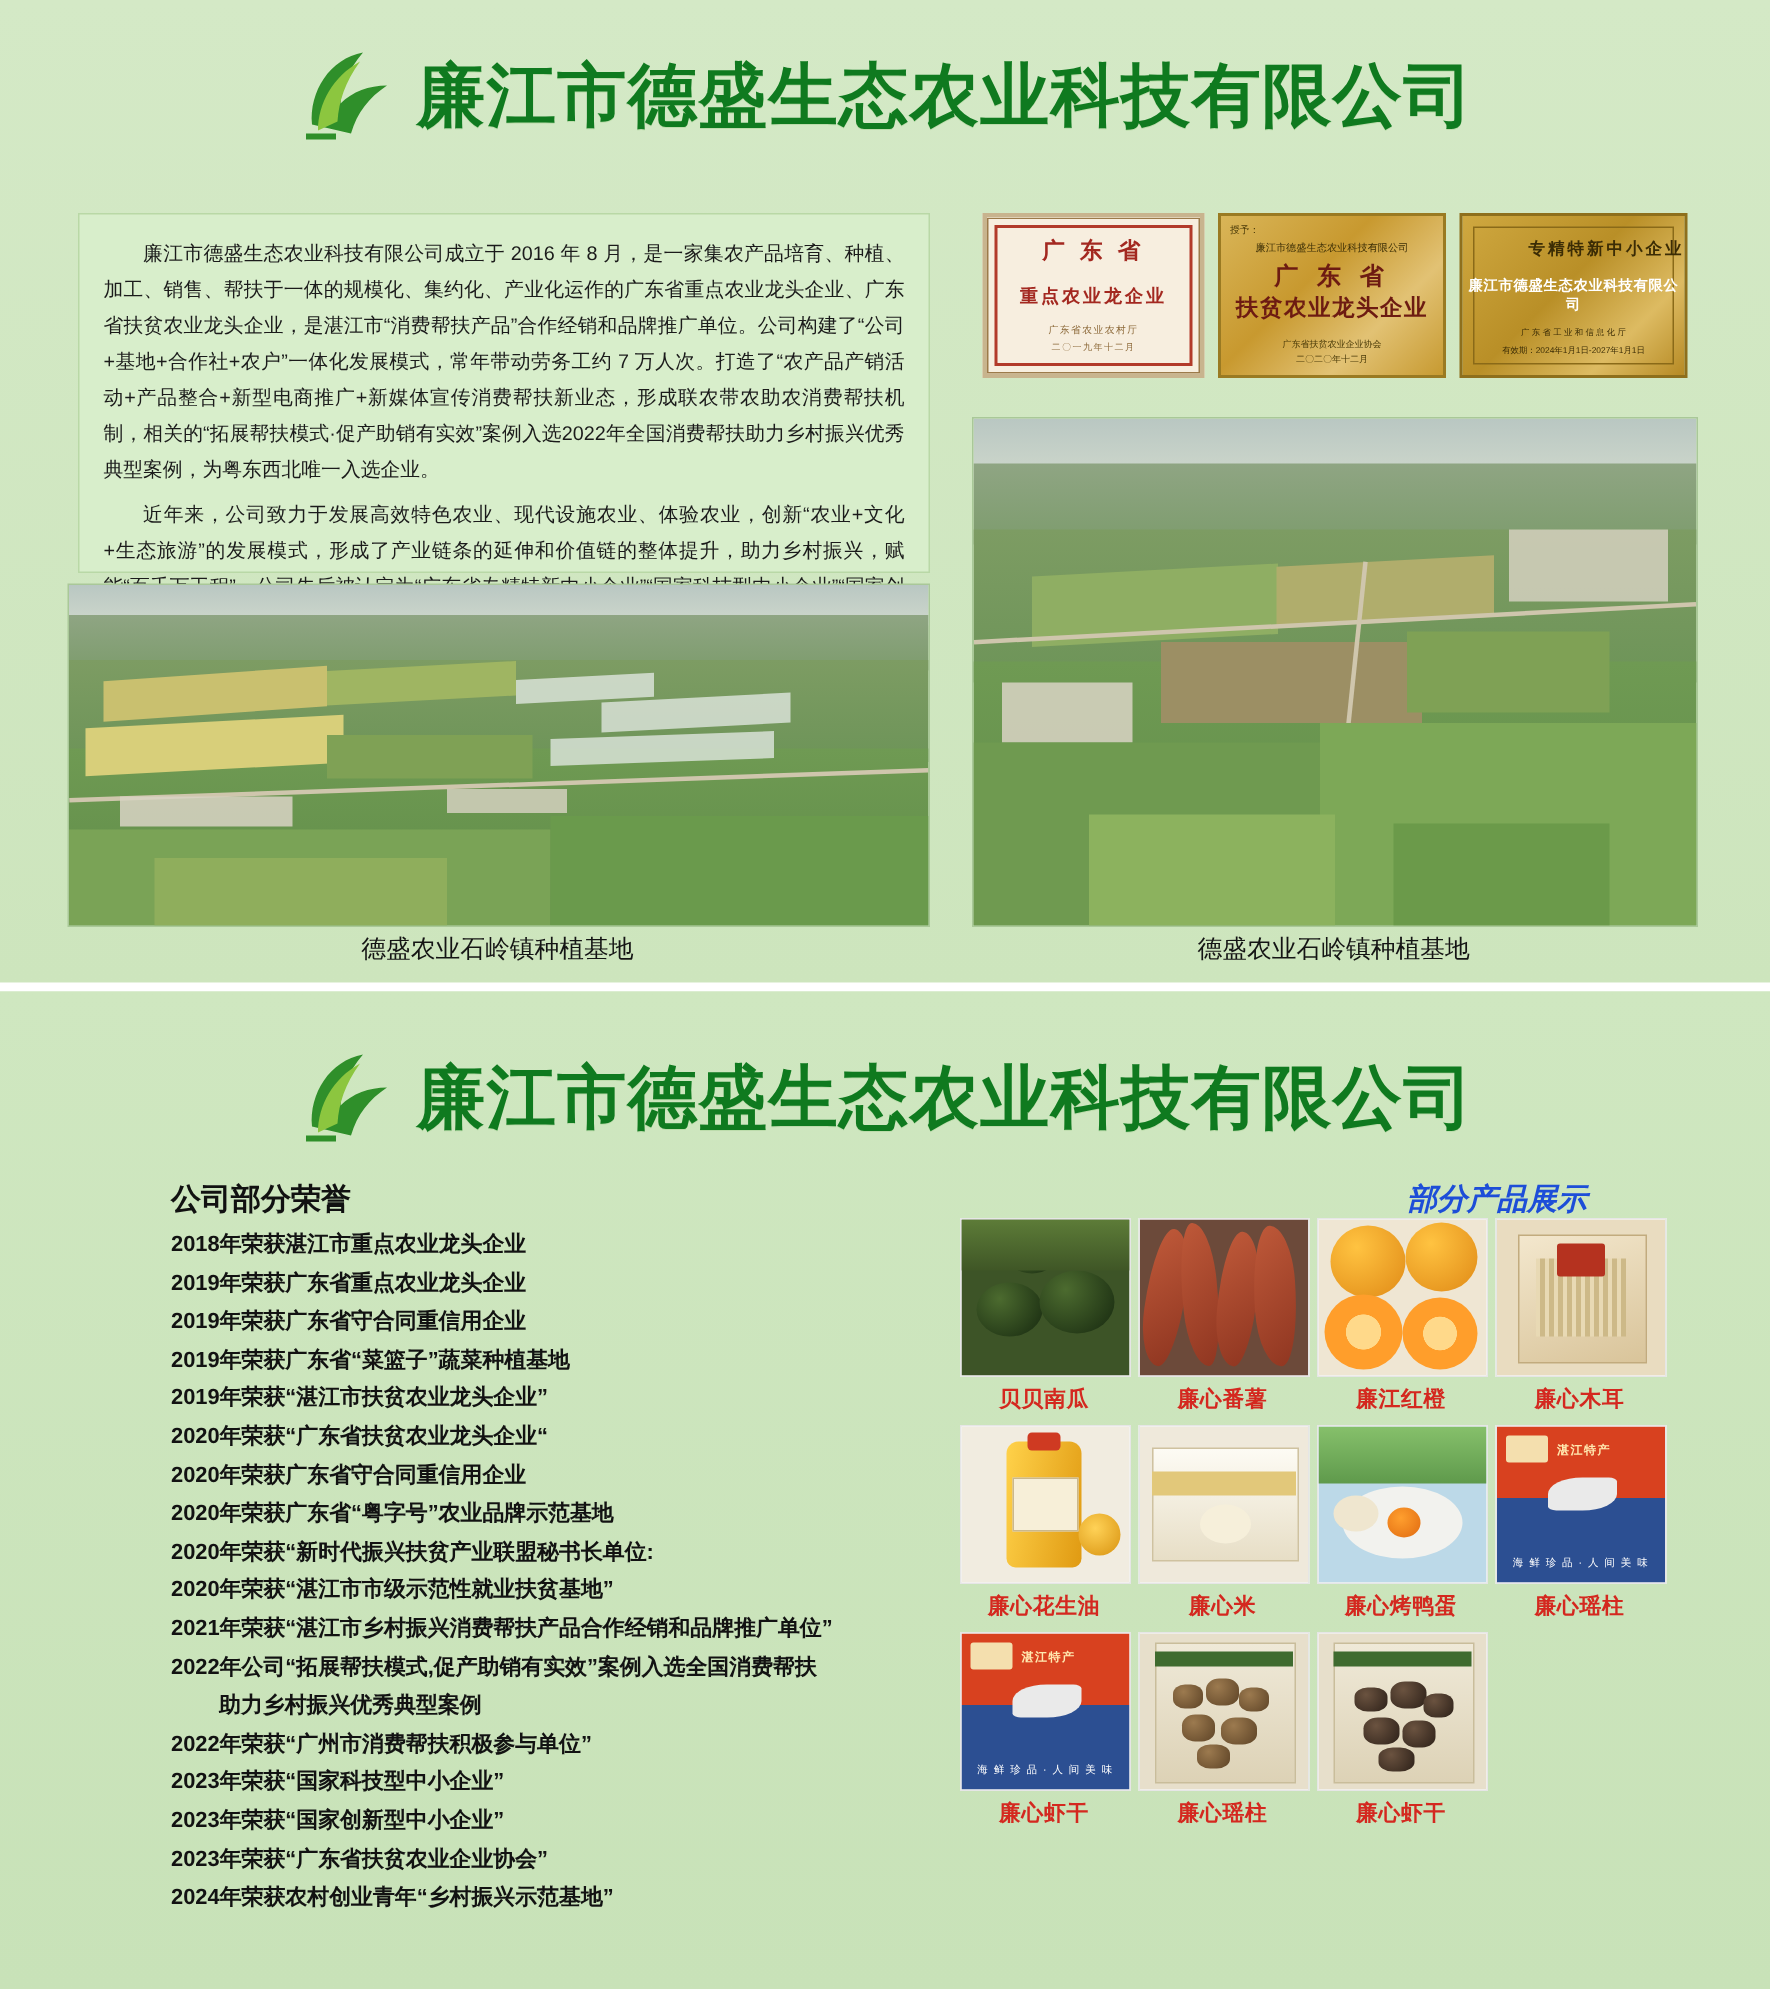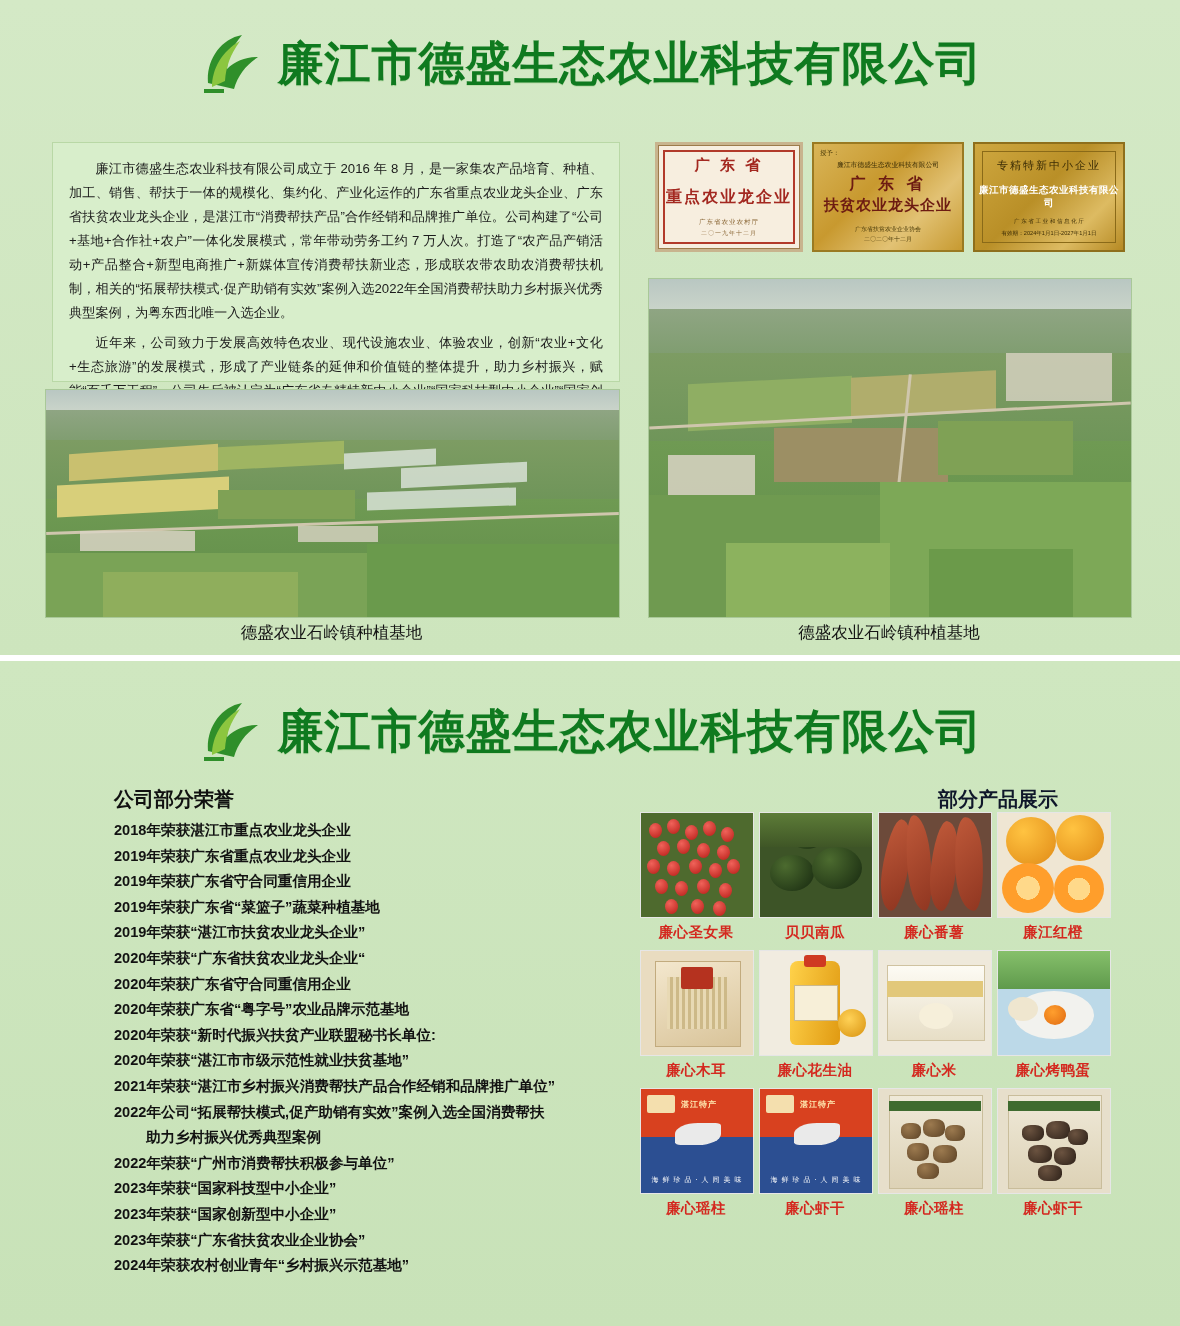--- a/index.html
+++ b/index.html
@@ -49,21 +49,21 @@
   .plaque-1{
     width:148px;height:110px;background:#f7eedf;border:3px solid #c8b48e;
     box-shadow:0 0 0 1px #9c7b4a inset;
   }
   .plaque-1 .inner{
     position:absolute;inset:5px;border:2px double #b23a2a;
     display:flex;flex-direction:column;align-items:center;justify-content:center;
     color:#a32820;
   }
   .plaque-1 .l1{font-size:15px;font-weight:bold;letter-spacing:3px;}
-  .plaque-1 .l2{font-size:16px;font-weight:bold;letter-spacing:2px;margin-top:12px;}
+  .plaque-1 .l2{font-size:12px;font-weight:bold;letter-spacing:2px;margin-top:12px;}
   .plaque-1 .l3{font-size:6.5px;margin-top:10px;color:#8d6a3a;letter-spacing:1px;}
   .plaque-1 .l4{font-size:6px;margin-top:2px;color:#8d6a3a;letter-spacing:1px;}
 
   .plaque-2{
     width:152px;height:110px;
     background:linear-gradient(135deg,#d9b558 0%,#c8992f 40%,#e2c274 70%,#c79a31 100%);
     border:2px solid #9a7a22;
   }
   .plaque-2 .t0{position:absolute;left:6px;top:5px;font-size:6.5px;color:#4a3a08;}
   .plaque-2 .t1{position:absolute;left:0;right:0;top:16px;text-align:center;font-size:6.8px;color:#3d2f06;}
@@ -71,21 +71,21 @@
   .plaque-2 .t3{position:absolute;left:0;right:0;top:52px;text-align:center;font-size:15px;font-weight:bold;color:#6d1b12;letter-spacing:1px;}
   .plaque-2 .t4{position:absolute;left:0;right:0;bottom:16px;text-align:center;font-size:6px;color:#4a3a08;}
   .plaque-2 .t5{position:absolute;left:0;right:0;bottom:6px;text-align:center;font-size:6px;color:#4a3a08;}
 
   .plaque-3{
     width:152px;height:110px;
     background:linear-gradient(135deg,#cfa840 0%,#b98f27 45%,#ddbb62 75%,#b68a24 100%);
     border:2px solid #8e6f1c;
   }
   .plaque-3 .inner{position:absolute;inset:7px;border:1px solid #8a6a18;}
-  .plaque-3 .h1{position:absolute;left:0;right:0;top:14px;text-align:center;font-size:11px;font-weight:normal;color:#3b2c05;letter-spacing:2px;}
+  .plaque-3 .h1{position:absolute;left:0;right:0;top:14px;text-align:right;font-size:11px;font-weight:bold;color:#3b2c05;letter-spacing:2px;}
   .plaque-3 .h2{position:absolute;left:0;right:0;top:40px;text-align:center;font-size:9.5px;font-weight:bold;color:#fff;letter-spacing:0.5px;}
   .plaque-3 .h3{position:absolute;left:0;right:0;bottom:24px;text-align:center;font-size:5.6px;color:#3b2c05;}
   .plaque-3 .h4{position:absolute;left:0;right:0;bottom:12px;text-align:center;font-size:5.6px;color:#3b2c05;}
 
   
   .photo{position:absolute;overflow:hidden;border:1px solid #a9c898;}
   .photo-left{left:45px;top:389px;width:573px;height:227px;}
   .photo-right{left:648px;top:278px;width:482px;height:338px;}
   .caption{
     position:absolute;text-align:center;font-size:16.5px;color:#141414;
@@ -102,21 +102,21 @@
   .fld{position:absolute;}
   .gh{position:absolute;background:rgba(225,232,225,.78);}
   .road{position:absolute;background:#cfc6ad;}
   .vil{position:absolute;background:#d9d3c4;}
 
   
   .honors-title{
     position:absolute;left:114px;top:786px;font-size:20px;font-weight:bold;color:#111;
   }
   .products-title{
-    position:absolute;left:938px;top:786px;font-size:20px;font-weight:bold;color:#0f172a;
+    position:absolute;left:938px;top:786px;font-size:20px;font-weight:bold;color:#1d4ed8;font-style:italic;
   }
   .honors{
     position:absolute;left:114px;top:818px;width:540px;
   }
   .honor-item{
     font-size:14.6px;line-height:25.6px;color:#121212;font-weight:bold;white-space:nowrap;
   }
   .honor-item.indent{padding-left:32px;}
 
   
@@ -312,48 +312,20 @@
     <div class="honor-item indent">助力乡村振兴优秀典型案例</div>
     <div class="honor-item">2022年荣获“广州市消费帮扶积极参与单位”</div>
     <div class="honor-item">2023年荣获“国家科技型中小企业”</div>
     <div class="honor-item">2023年荣获“国家创新型中小企业”</div>
     <div class="honor-item">2023年荣获“广东省扶贫农业企业协会”</div>
     <div class="honor-item">2024年荣获农村创业青年“乡村振兴示范基地”</div>
   </div>
 
   <div class="products">
 
-    <div class="prod">
-      <div class="imgbox">
-        <div class="ph tomato">
-          <i style="left:8px;top:10px"></i>
-            <i style="left:26px;top:6px"></i>
-            <i style="left:44px;top:12px"></i>
-          <i style="left:62px;top:8px"></i>
-            <i style="left:80px;top:14px"></i>
-            <i style="left:16px;top:28px"></i>
-          <i style="left:36px;top:26px"></i>
-            <i style="left:56px;top:30px"></i>
-            <i style="left:76px;top:32px"></i>
-          <i style="left:6px;top:46px"></i>
-            <i style="left:26px;top:48px"></i>
-            <i style="left:48px;top:46px"></i>
-          <i style="left:68px;top:50px"></i>
-            <i style="left:86px;top:46px"></i>
-            <i style="left:14px;top:66px"></i>
-          <i style="left:34px;top:68px"></i>
-            <i style="left:56px;top:66px"></i>
-            <i style="left:78px;top:70px"></i>
-          <i style="left:24px;top:86px"></i>
-            <i style="left:50px;top:86px"></i>
-            <i style="left:72px;top:88px"></i>
-        </div>
-      </div>
-      <div class="lbl">廉心圣女果</div>
-    </div>
 
     <div class="prod">
       <div class="imgbox">
         <div class="ph pump">
           <i style="left:10px;top:42px;width:44px;height:36px"></i>
           <i style="left:52px;top:34px;width:50px;height:42px"></i>
           <i style="left:30px;top:10px;width:34px;height:26px"></i>
           <div style="position:absolute;left:0;top:0;right:0;height:34px;background:linear-gradient(180deg,#5d7c38,#3f5626)"></div>
         </div>
       </div>

